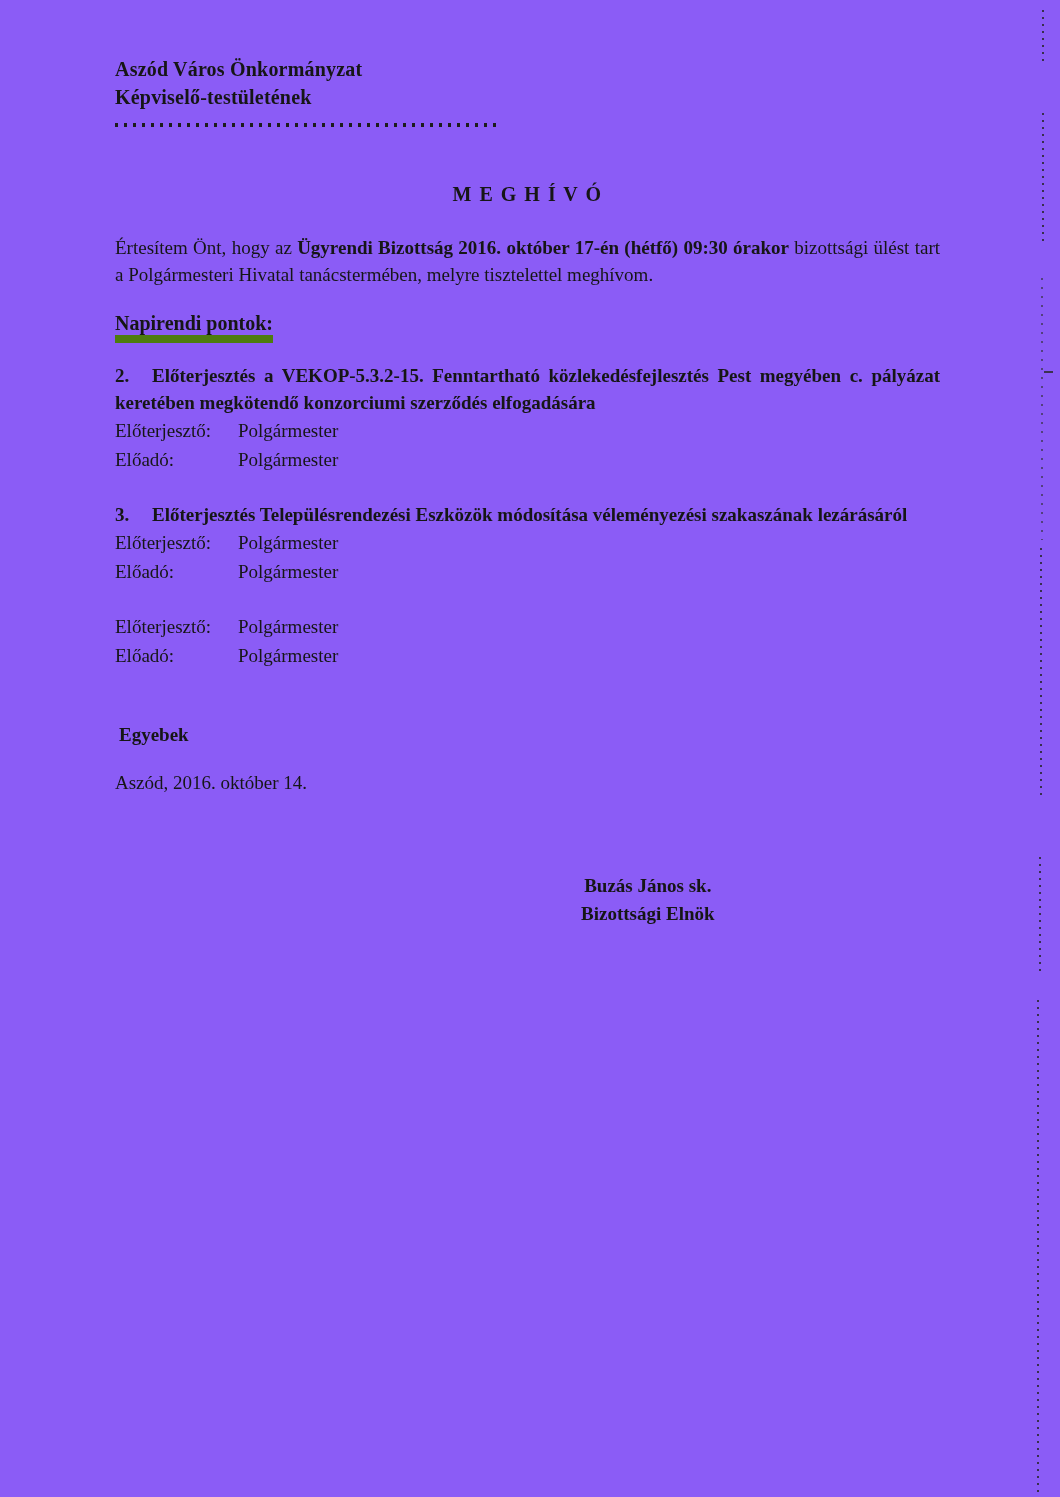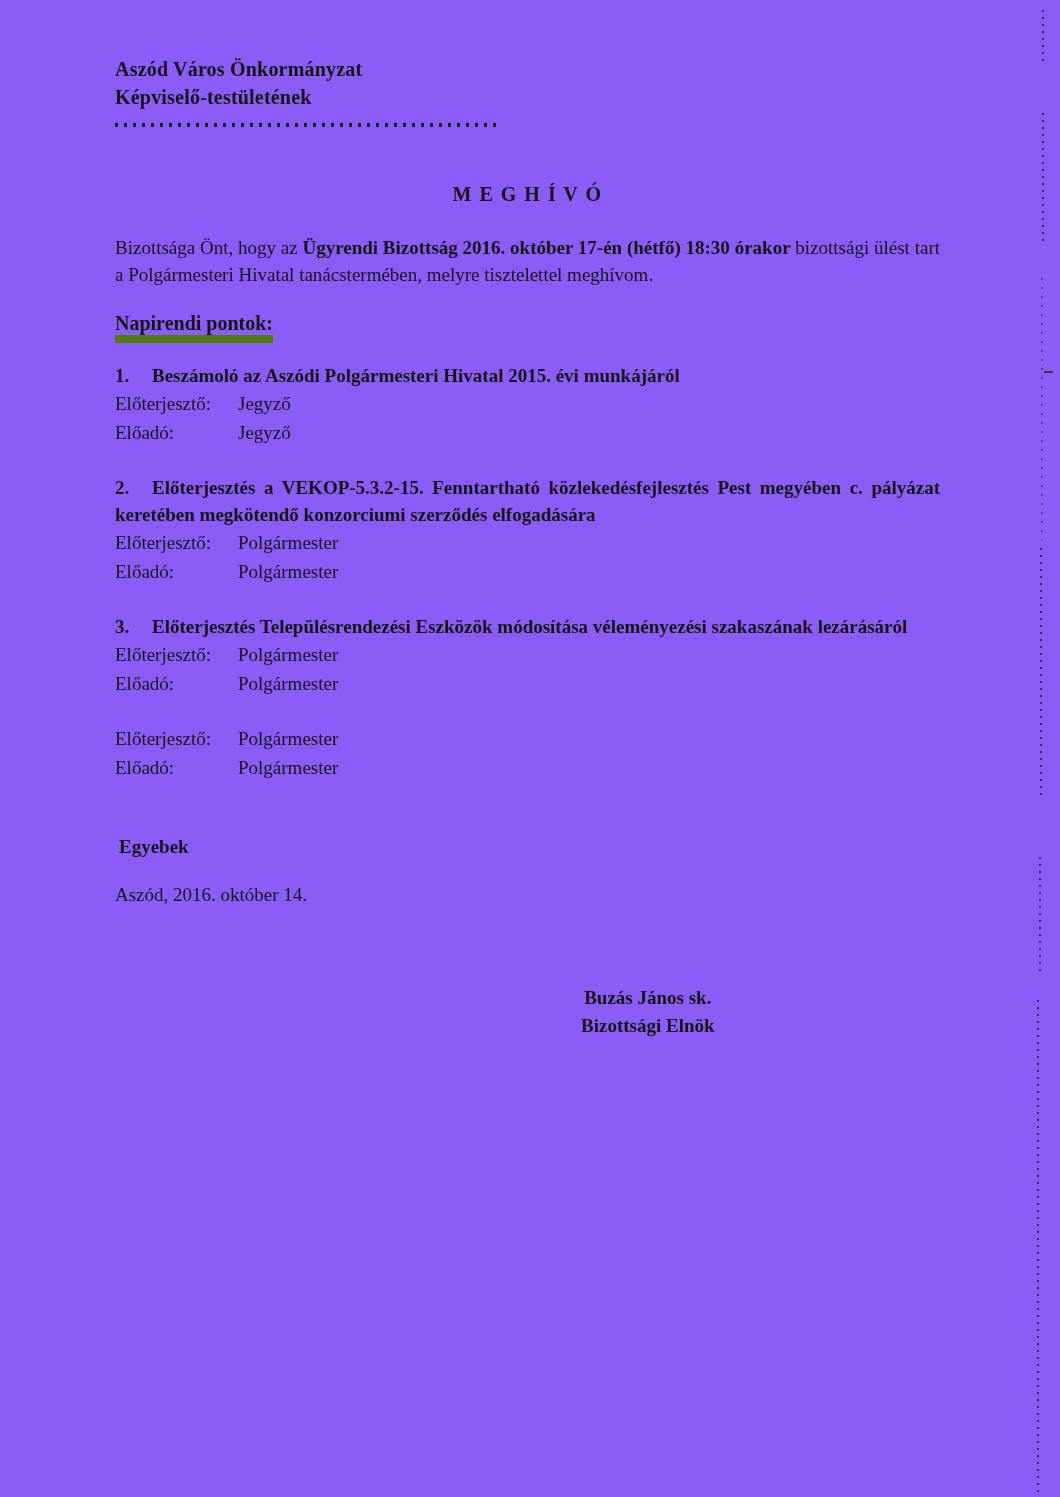--- a/index.html
+++ b/index.html
@@ -83,29 +83,24 @@
 <div class="page">
 
   <header class="letterhead">
     <div>Aszód Város Önkormányzat</div>
     <div>Képviselő-testületének</div>
     <div class="dotted-separator"></div>
   </header>
 
   <h1 class="doc-title">M E G H Í V Ó</h1>
 
-  <p class="intro"><span>Bizottsága Önt, hogy az </span><strong>Ügyrendi Bizottság 2016. október 17-én (hétfő) 18:30 órakor</strong><span> bizottsági ülést tart a Polgármesteri Hivatal tanácstermében, melyre tisztelettel meghívom.</span></p>
+  <p class="intro"><span>Értesítem Önt, hogy az </span><strong>Ügyrendi Bizottság 2016. október 17-én (hétfő) 09:30 órakor</strong><span> bizottsági ülést tart a Polgármesteri Hivatal tanácstermében, melyre tisztelettel meghívom.</span></p>
 
   <h2 class="agenda-heading"><span>Napirendi pontok:</span></h2>
 
-  <section class="agenda-item">
-    <p class="item-title"><span class="item-num">1.</span><strong>Beszámoló az Aszódi Polgármesteri Hivatal 2015. évi munkájáról</strong></p>
-    <div class="kv"><span class="k">Előterjesztő:</span><span class="v">Jegyző</span></div>
-    <div class="kv"><span class="k">Előadó:</span><span class="v">Jegyző</span></div>
-  </section>
 
   <section class="agenda-item">
     <p class="item-title"><span class="item-num">2.</span><strong>Előterjesztés a VEKOP-5.3.2-15. Fenntartható közlekedésfejlesztés Pest megyében c. pályázat keretében megkötendő konzorciumi szerződés elfogadására</strong></p>
     <div class="kv"><span class="k">Előterjesztő:</span><span class="v">Polgármester</span></div>
     <div class="kv"><span class="k">Előadó:</span><span class="v">Polgármester</span></div>
   </section>
 
   <section class="agenda-item">
     <p class="item-title"><span class="item-num">3.</span><strong>Előterjesztés Településrendezési Eszközök módosítása véleményezési szakaszának lezárásáról</strong></p>
     <div class="kv"><span class="k">Előterjesztő:</span><span class="v">Polgármester</span></div>

